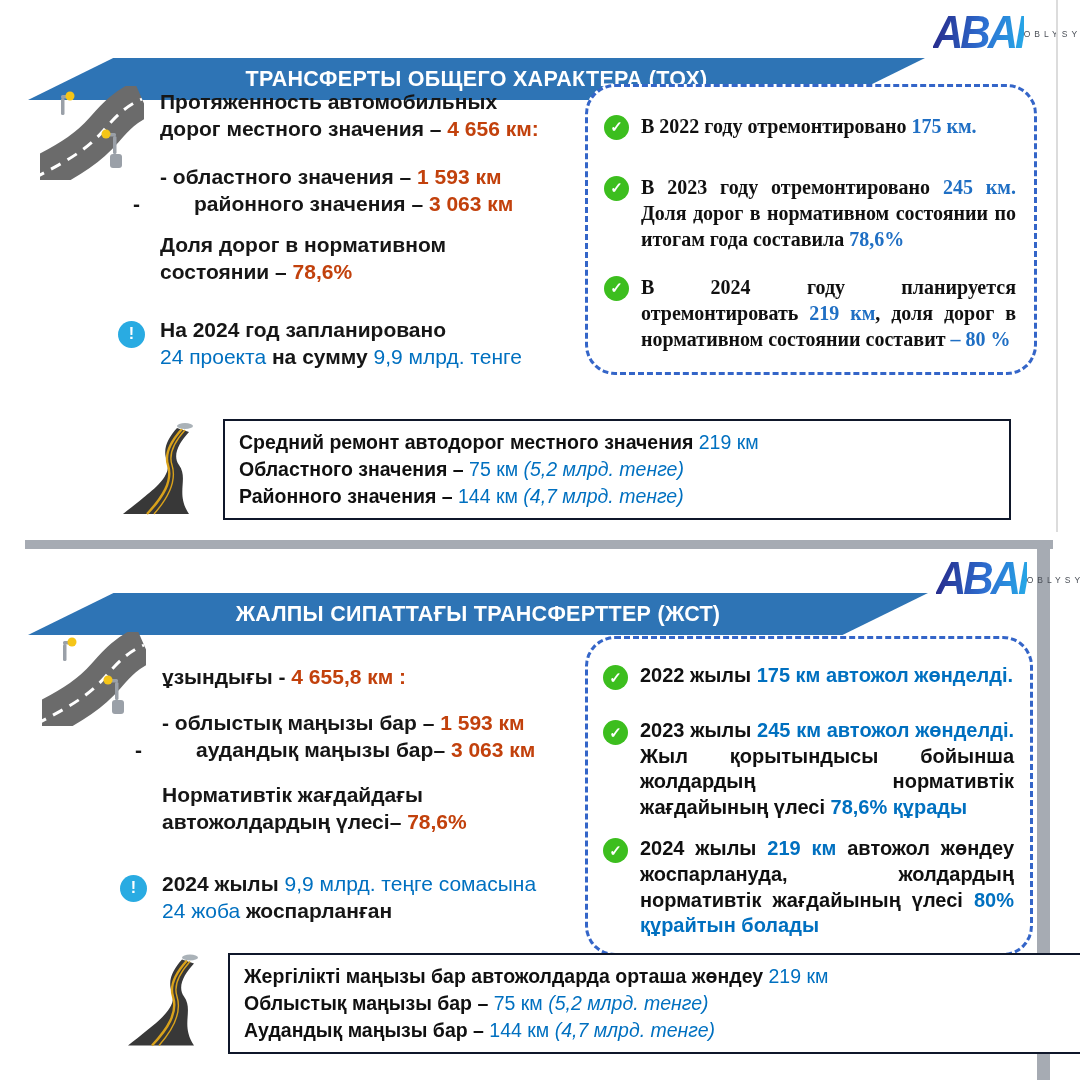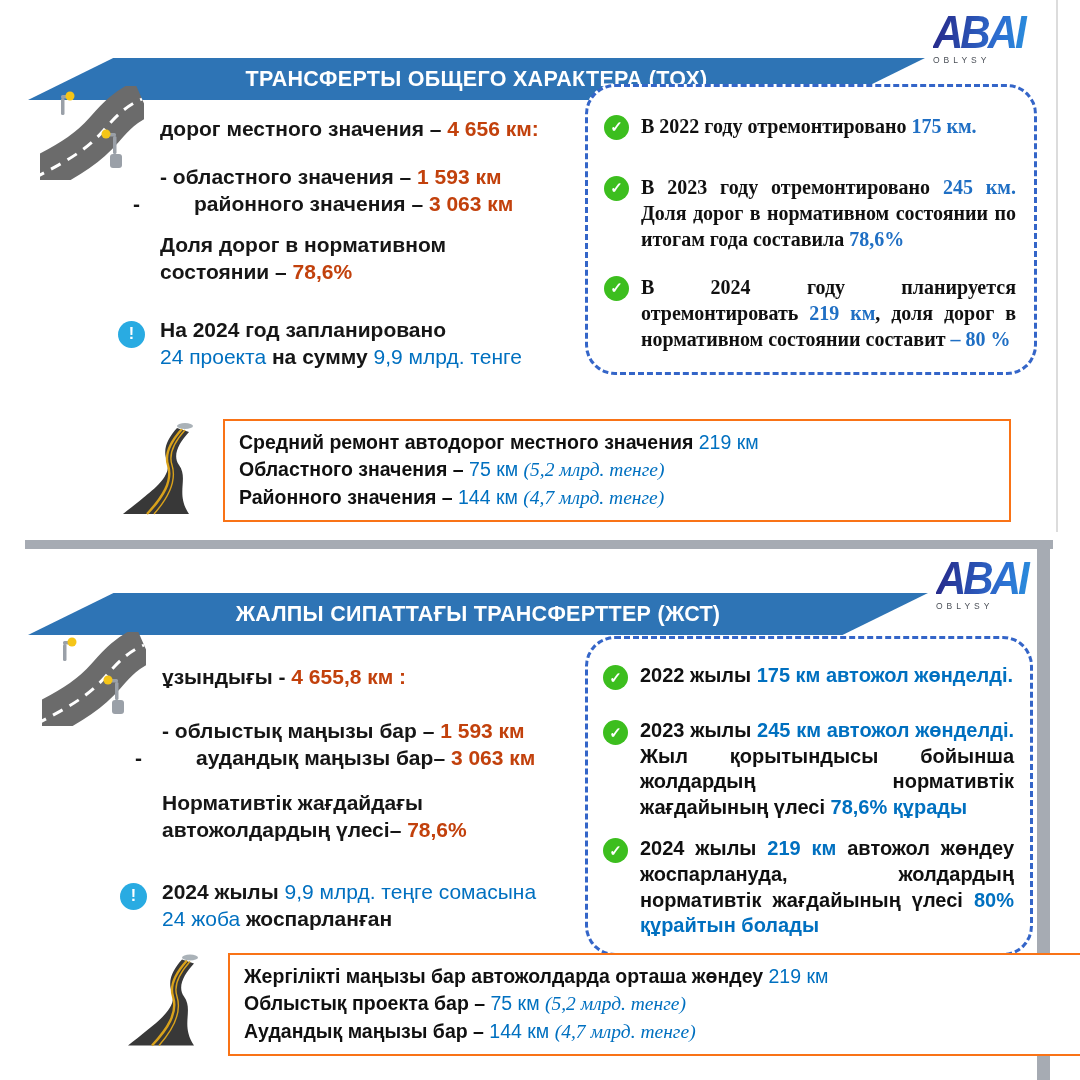--- a/index.html
+++ b/index.html
@@ -6,21 +6,21 @@
   .page{position:relative;width:1080px;height:1080px;background:#fff;overflow:hidden;
         font-family:"Liberation Sans",sans-serif;color:#111;}
   .abs{position:absolute;}
 
   
   .banner{background:#2E74B5;color:#fff;display:flex;align-items:center;justify-content:center;
           font-weight:bold;font-size:21.5px;letter-spacing:.3px;
           clip-path:polygon(9.5% 0,100% 0,90.5% 100%,0% 100%);}
 
   
-  .logo{display:flex;flex-direction:column;width:120px;}
+  .logo{display:flex;flex-direction:row;align-items:center;width:120px;}
   .logo-text{font-size:42px;line-height:1;font-weight:800;font-style:italic;letter-spacing:-3px;
              background:linear-gradient(100deg,#272c8d 5%,#2d6fd1 55%,#27a5e6 95%);
              -webkit-background-clip:text;background-clip:text;color:transparent;transform:scaleY(1.08);}
   .logo-sub{font-size:8.5px;font-weight:normal;letter-spacing:4px;color:#4a4f57;margin-top:1px;}
 
   
   .lefttext{font-size:21px;font-weight:bold;line-height:1.3;color:#161616;}
   .lefttext .val{color:#c2410c;}
   .lefttext .soft{color:#0070C0;font-weight:normal;}
   .row2{position:relative;}
@@ -36,24 +36,24 @@
   .bullet{display:flex;gap:12px;}
   .check{flex:0 0 25px;width:25px;height:25px;border-radius:50%;background:#3CBE1E;color:#fff;
          display:flex;align-items:center;justify-content:center;font-size:15px;font-weight:bold;margin-top:2px;}
   .btext{text-align:justify;}
   .ru-bullets{font-family:"Liberation Serif",serif;font-weight:bold;font-size:20px;line-height:1.3;color:#101010;}
   .ru-bullets .blue{color:#1F6FC4;}
   .kz-bullets{font-weight:bold;font-size:20px;line-height:1.28;color:#101010;}
   .kz-bullets .blue{color:#0070C0;}
 
   
-  .summary{border:2px solid #f97316;background:#fff;padding:8px 14px;
+  .summary{border:2px solid #0f172a;background:#fff;padding:8px 14px;
            font-size:19.5px;font-weight:bold;line-height:1.38;color:#101010;}
   .summary .blue{color:#0070C0;font-weight:normal;}
-  .summary .paren{color:#0070C0;font-weight:normal;font-style:italic;font-family:Liberation Serif, serif;}
+  .summary .paren{color:#0070C0;font-weight:normal;font-style:italic;}
 
   
   .bar{background:#A6ABB3;}
   .thinline{background:#DCDCDC;}
 </style>
 </head>
 <body>
 
 <div class="page">
 
@@ -73,21 +73,21 @@
     <rect x="21" y="9" width="9" height="3.5" rx="1.5" fill="#9aa0a8"></rect>
     <circle cx="30" cy="10" r="4.5" fill="#F5C518"></circle>
     <rect x="73" y="50" width="3.5" height="18" rx="1.5" fill="#9aa0a8"></rect>
     <rect x="66" y="47" width="10" height="3.5" rx="1.5" fill="#9aa0a8"></rect>
     <circle cx="66" cy="48" r="4.5" fill="#F5C518"></circle>
     <rect x="70" y="68" width="12" height="14" rx="3" fill="#9aa0a8"></rect>
   </svg>
 
   <div class="abs lefttext" style="left:160px;top:88px;width:420px;">
     <div>
-      <br>
+      <span>Протяженность автомобильных</span><br>
       <span>дорог местного значения – </span><span class="val">4 656 км:</span>
     </div>
     <div style="margin-top:20px;">
       <span>- областного значения – </span><span class="val">1 593 км</span>
     </div>
     <div class="row2">
       <span class="hang">-</span>
       <span class="ind"><span>районного значения – </span><span class="val">3 063 км</span></span>
     </div>
     <div style="margin-top:14px;">
@@ -163,21 +163,21 @@
     <rect x="66" y="47" width="10" height="3.5" rx="1.5" fill="#9aa0a8"></rect>
     <circle cx="66" cy="48" r="4.5" fill="#F5C518"></circle>
     <rect x="70" y="68" width="12" height="14" rx="3" fill="#9aa0a8"></rect>
   </svg>
 
   <div class="abs lefttext" style="left:162px;top:636px;width:448px;">
     <div>
       <br>
       <span>ұзындығы - </span><span class="val">4 655,8 км :</span>
     </div>
-    <div style="margin-top:26px;">
+    <div style="margin-top:18px;">
       <span>- облыстық маңызы бар – </span><span class="val">1 593 км</span>
     </div>
     <div class="row2">
       <span class="hang">-</span>
       <span class="ind"><span>аудандық маңызы бар– </span><span class="val">3 063 км</span></span>
     </div>
     <div style="margin-top:18px;">
       <span>Нормативтік жағдайдағы</span><br>
       <span>автожолдардың үлесі– </span><span class="val">78,6%</span>
     </div>
@@ -213,20 +213,20 @@
     <path d="M10,95 L76,95 C62,74 76,60 66,46 C59,36 66,24 76,13 L64,9 C55,19 49,30 54,42 C59,55 44,68 30,79 C23,85 16,90 10,95 Z" fill="#383838"></path>
     <path d="M34,95 C50,78 60,62 55,46 C51,34 60,20 69,10" stroke="#D9A21B" stroke-width="2.4" fill="none"></path>
     <path d="M41,95 C56,78 64,62 59,46 C55,34 63,21 72,11" stroke="#D9A21B" stroke-width="1.4" fill="none"></path>
     <ellipse cx="72" cy="7" rx="8" ry="3" fill="#aab2b8"></ellipse>
   </svg>
   <div class="abs summary" style="left:228px;top:953px;width:872px;box-sizing:border-box;">
     <div>
       <span>Жергілікті маңызы бар автожолдарда орташа жөндеу </span><span class="blue">219 км</span>
     </div>
     <div>
-      <span>Облыстық проекта бар – </span><span class="blue">75 км </span><span class="paren">(5,2 млрд. тенге)</span>
+      <span>Облыстық маңызы бар – </span><span class="blue">75 км </span><span class="paren">(5,2 млрд. тенге)</span>
     </div>
     <div>
       <span>Аудандық маңызы бар – </span><span class="blue">144 км </span><span class="paren">(4,7 млрд. тенге)</span>
     </div>
   </div>
 
 </div>
 
 </body></html>

